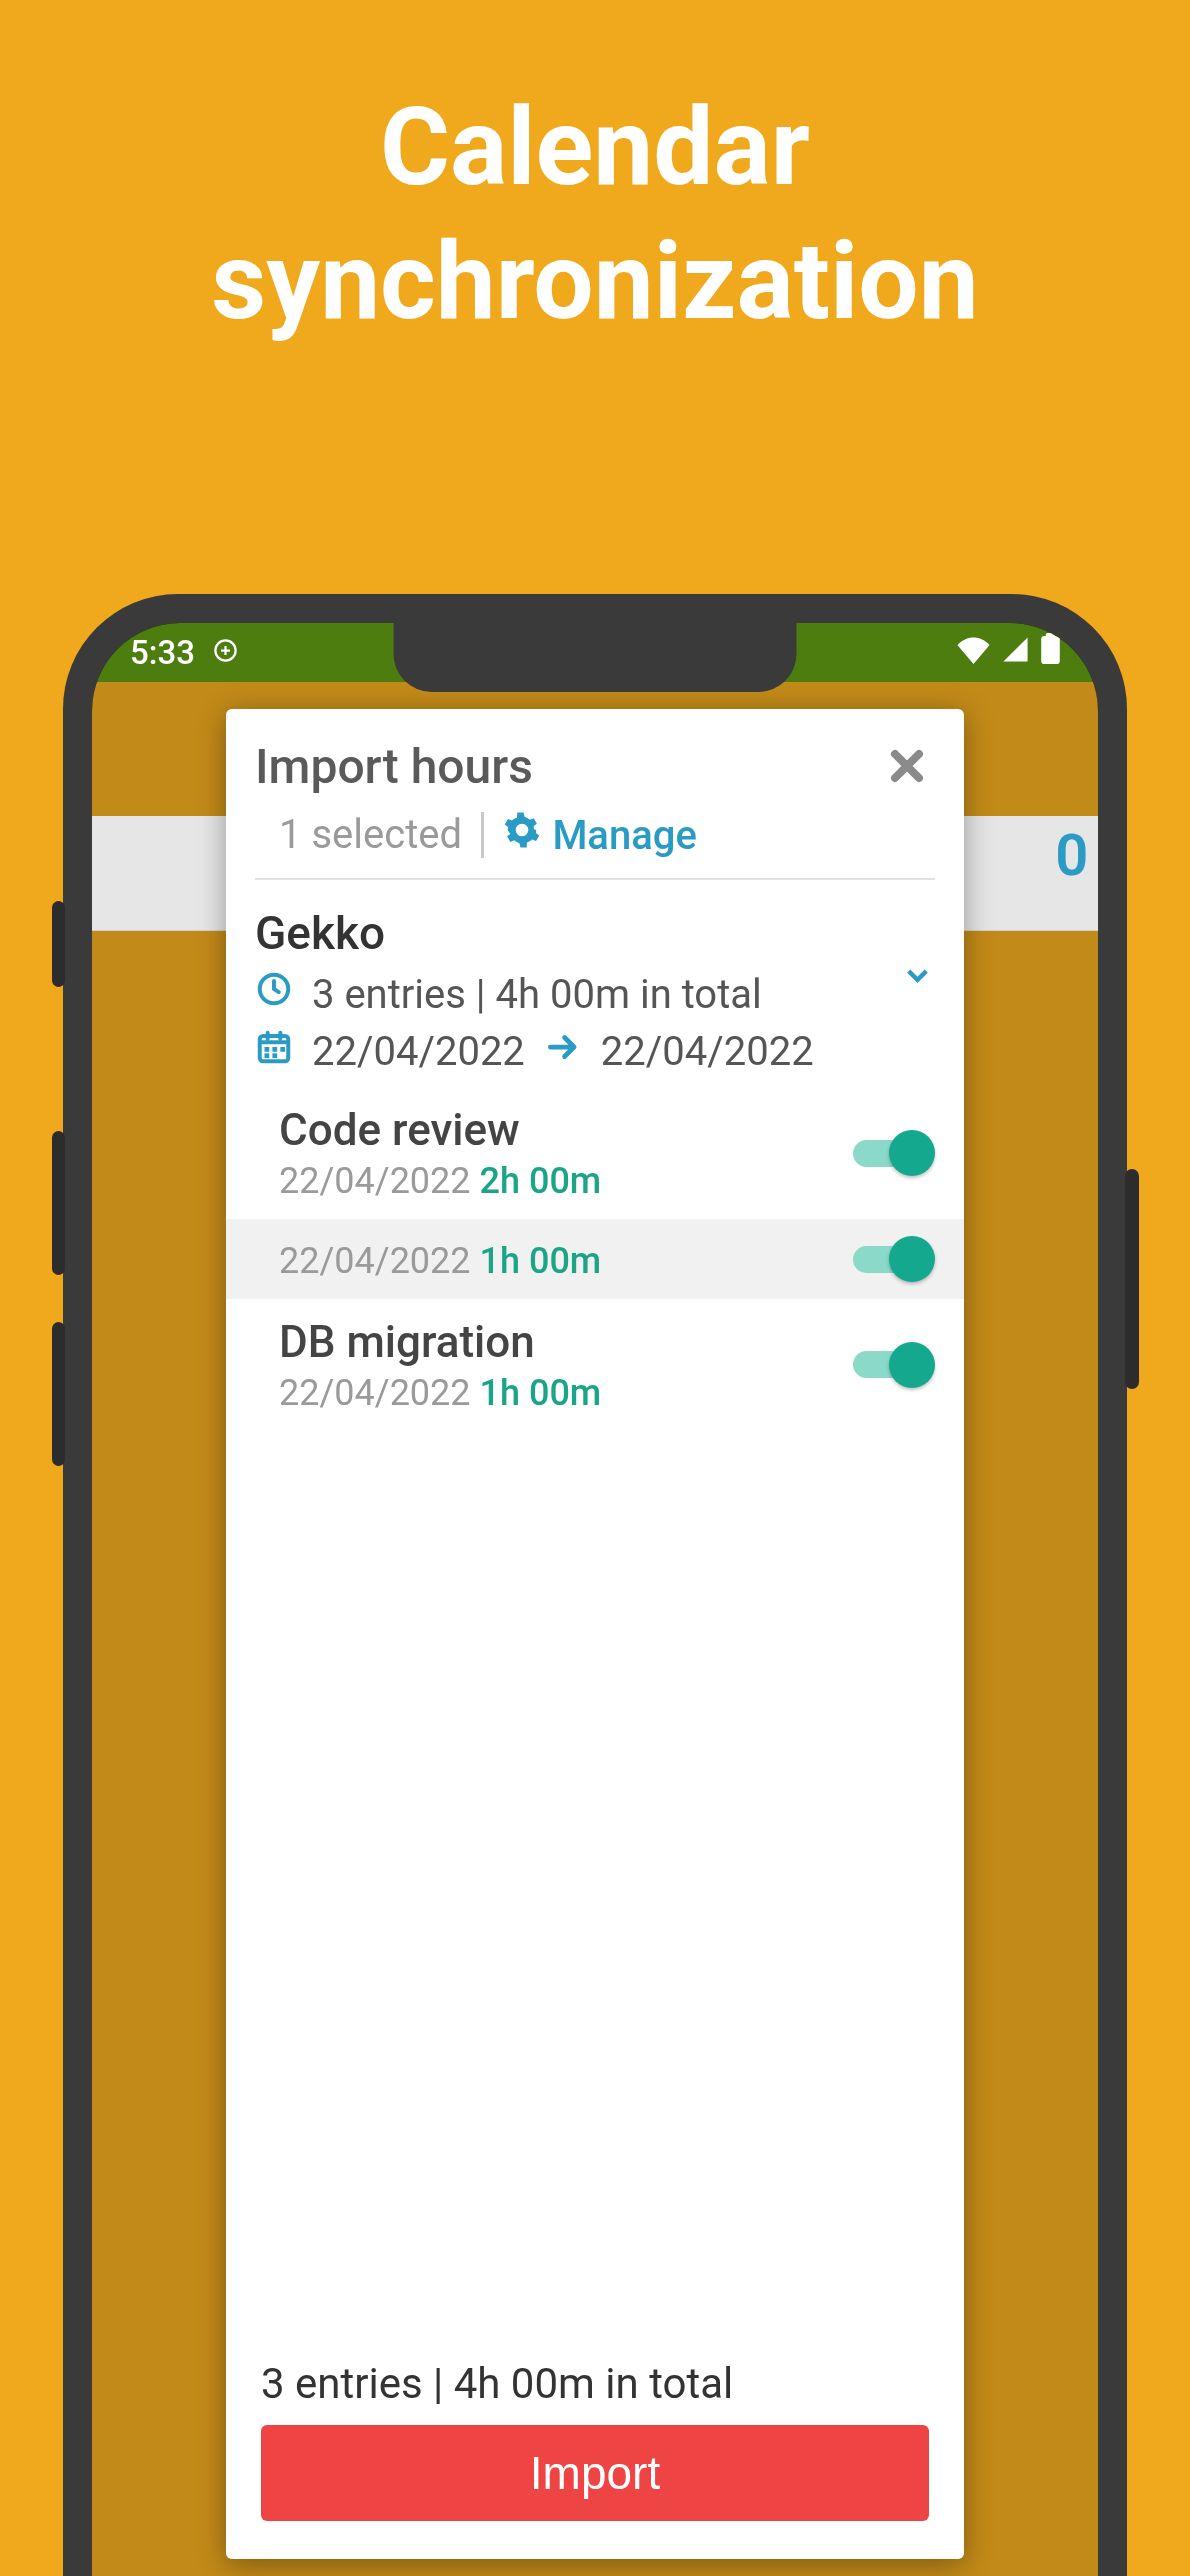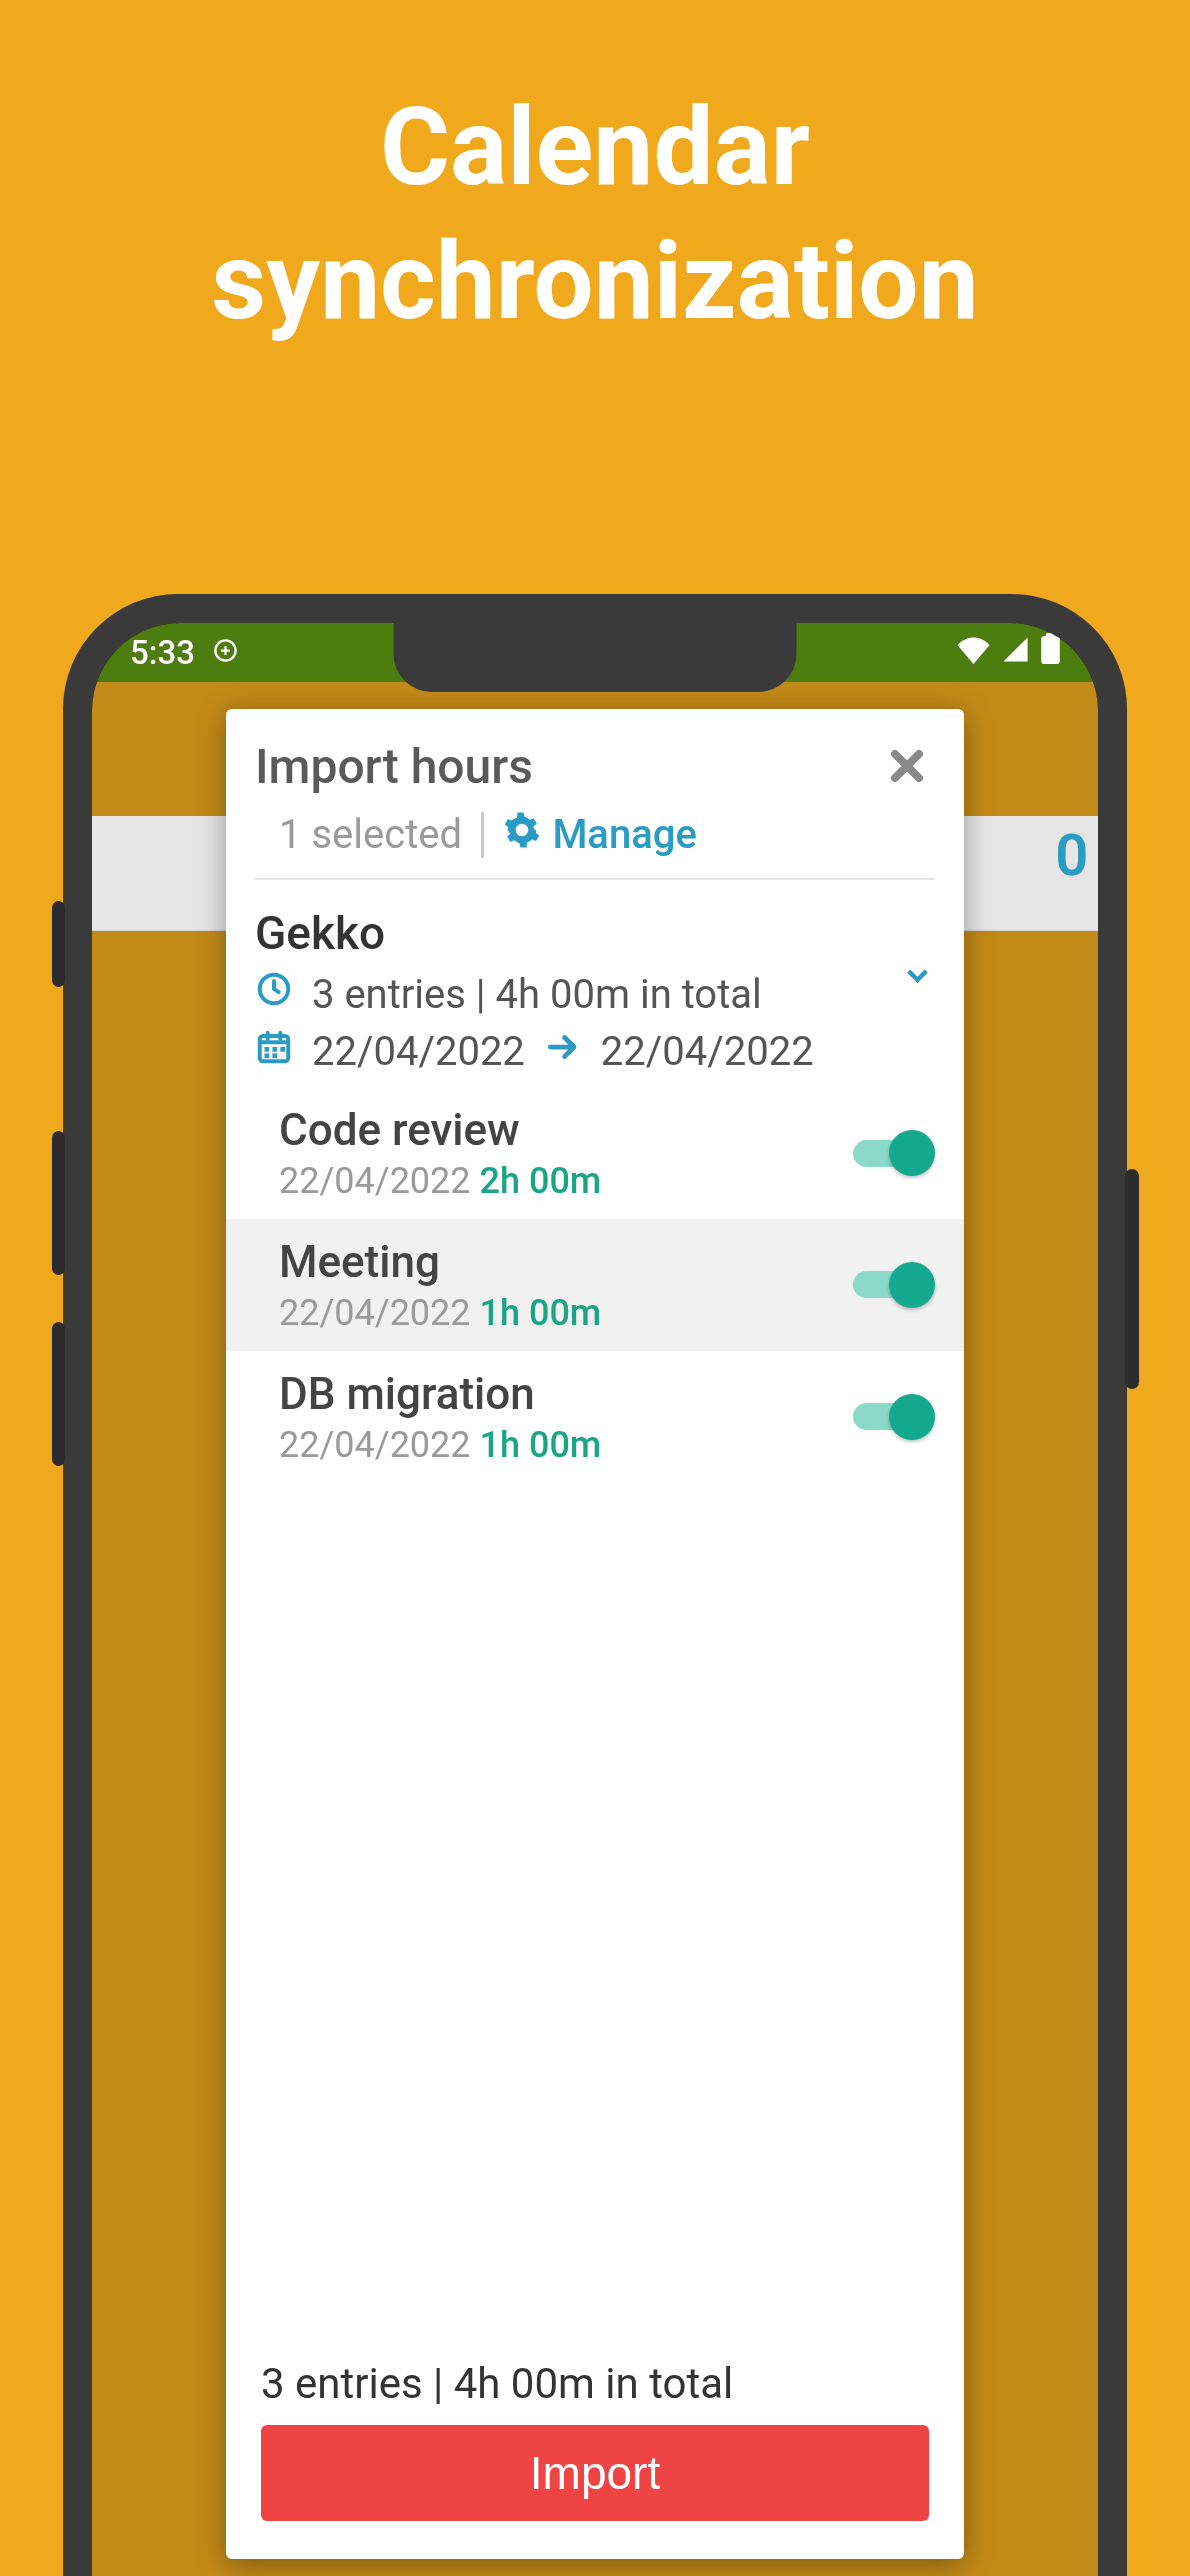--- a/index.html
+++ b/index.html
@@ -135,21 +135,21 @@
     align-items: center;
     gap: 19px;
     margin-top: 13.4px;
     font-size: 40px;
   }
   .selected-text { color: #9a9a9a; margin-left: 24px; }
   .vdiv { width: 2.9px; height: 46px; background: #c8c8c8; }
   .manage {
     color: #2a9bc5;
     display: flex;
-    align-items: center;
+    align-items: flex-end;
     gap: 11.5px;
     cursor: pointer;
     font-weight: 500;
   }
   .gear-icon svg { width: 38px; height: 38px; fill: #2a9bc5; }
   .divider {
     height: 1.9px;
     background: #e2e2e2;
     margin-top: 19px;
   }
@@ -364,21 +364,20 @@
               <span class="dur">2h 00m</span>
             </div>
           </div>
           <div class="toggle">
             <div class="toggle-track"></div>
             <div class="toggle-knob"></div>
           </div>
         </div>
         <div class="entry alt">
           <div class="entry-left">
-            <div class="entry-title">Meeting</div>
             <div class="entry-meta">
               <span>22/04/2022</span>
               <span class="dur">1h 00m</span>
             </div>
           </div>
           <div class="toggle">
             <div class="toggle-track"></div>
             <div class="toggle-knob"></div>
           </div>
         </div>

